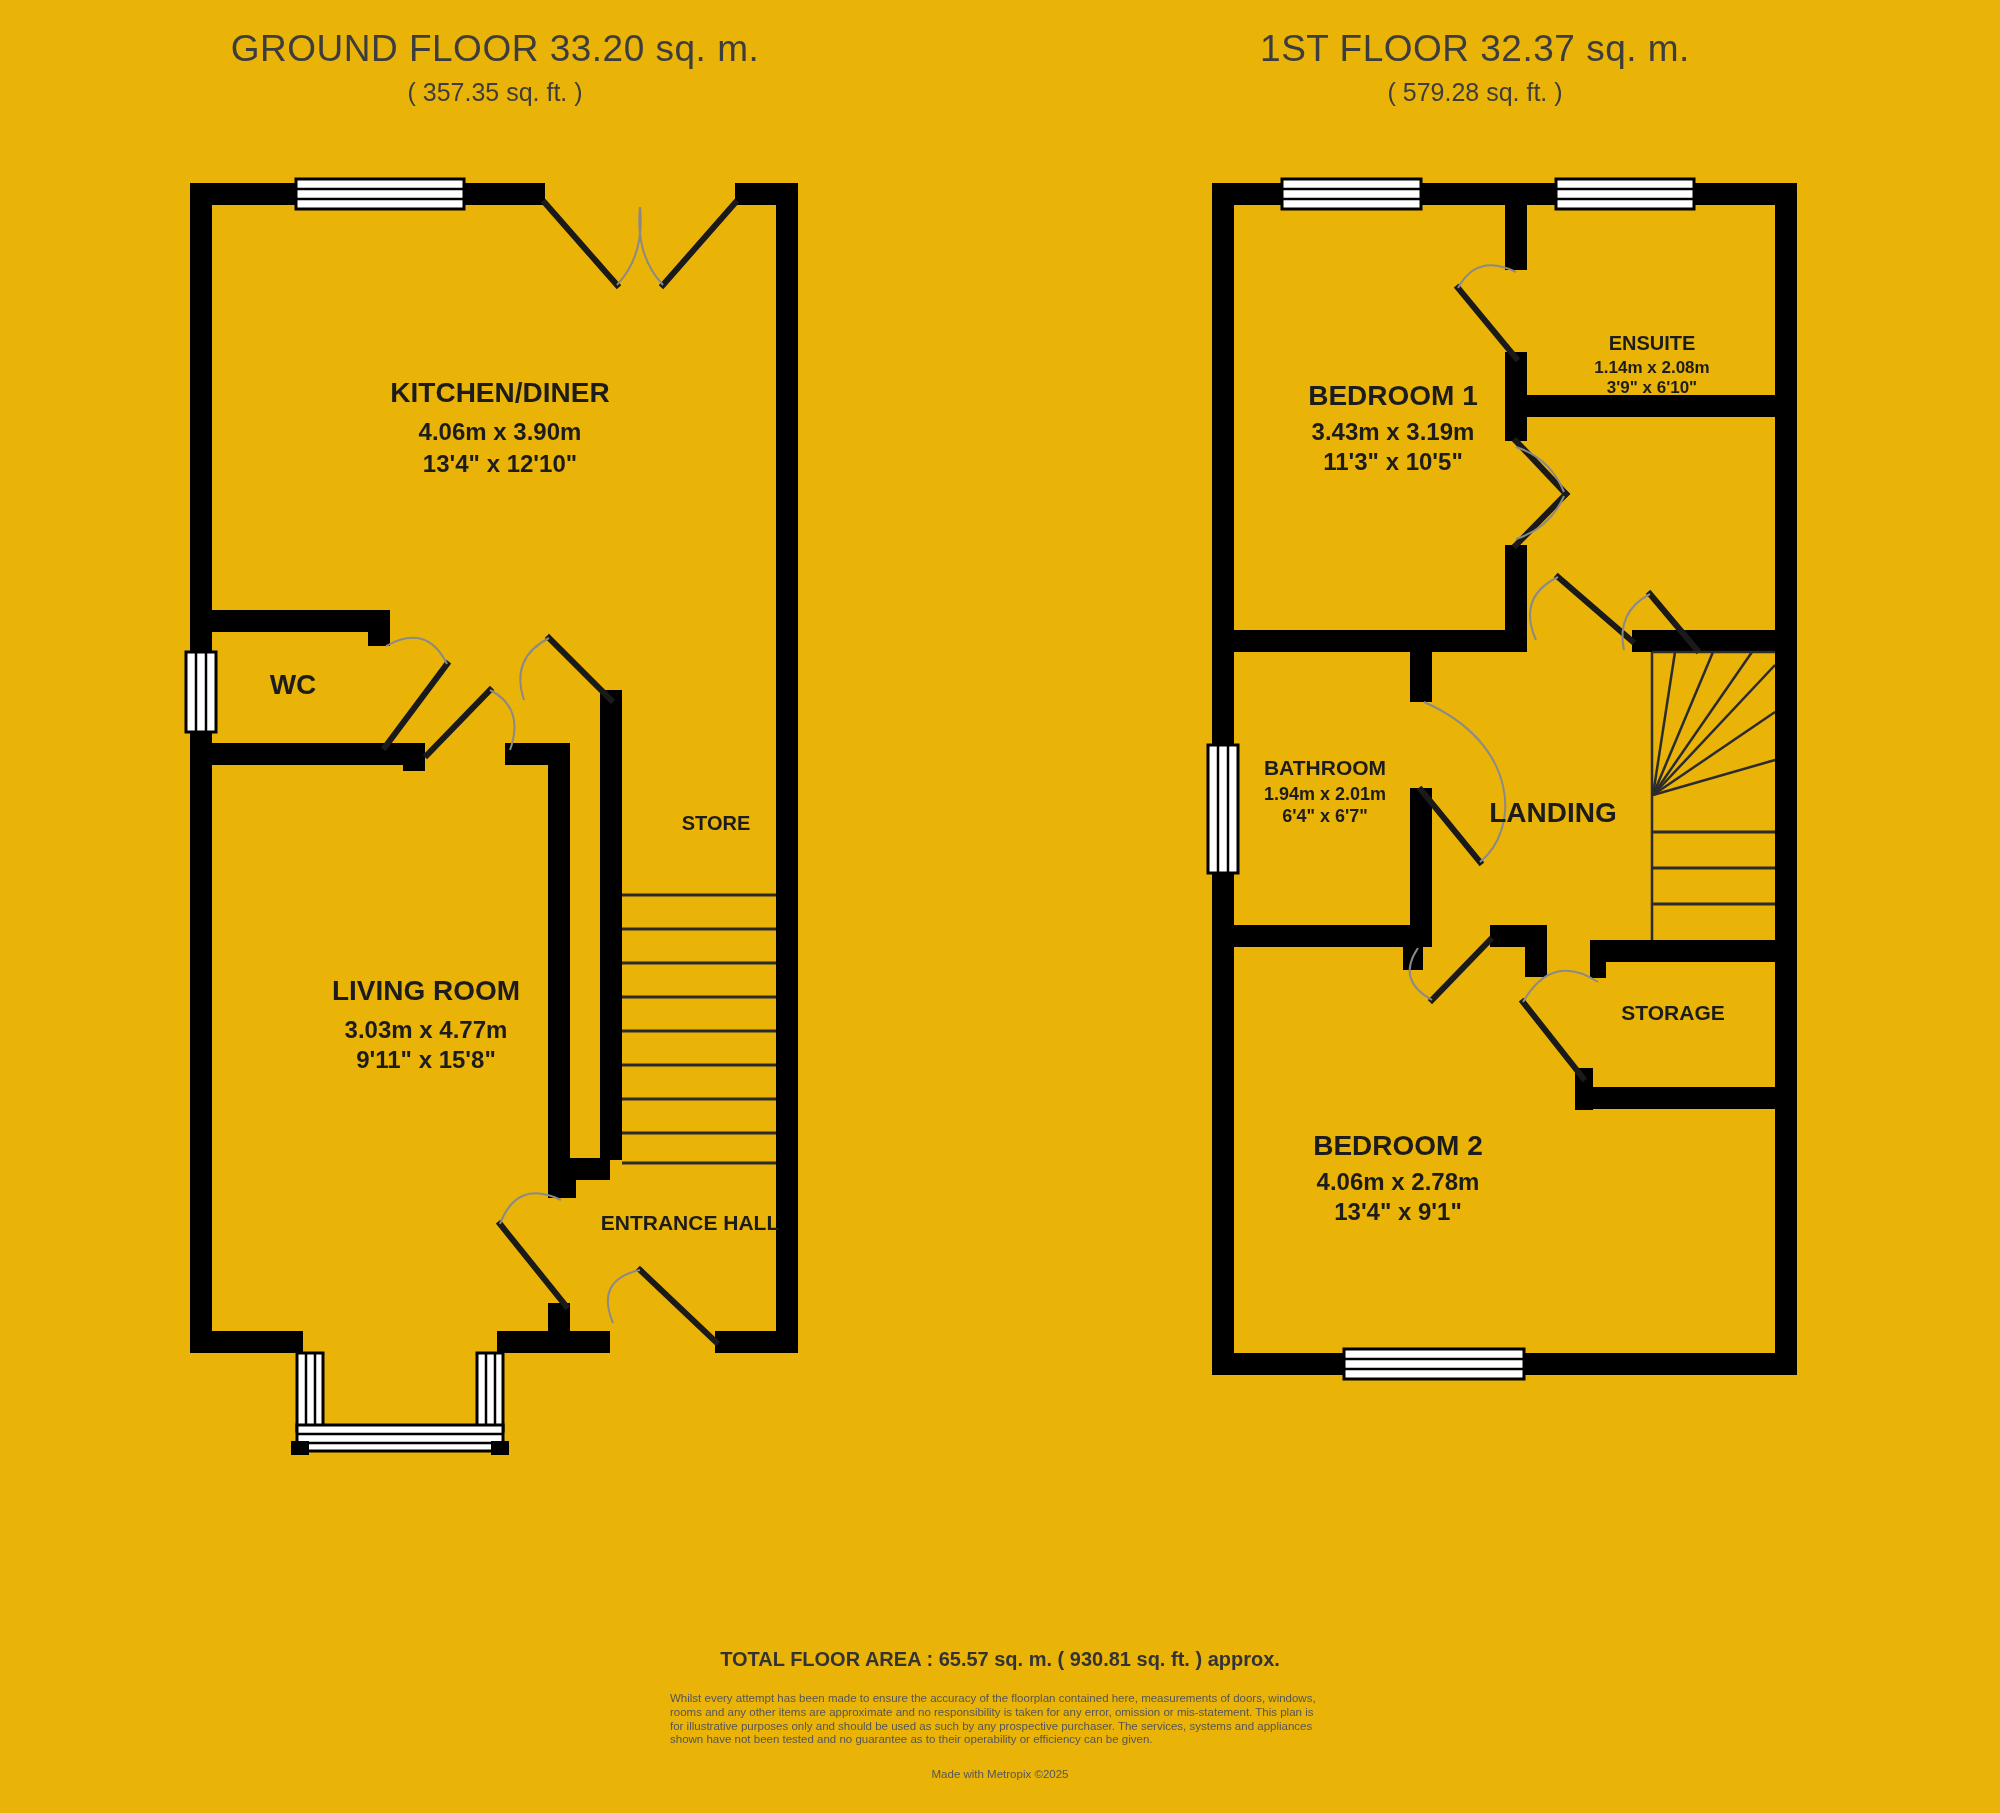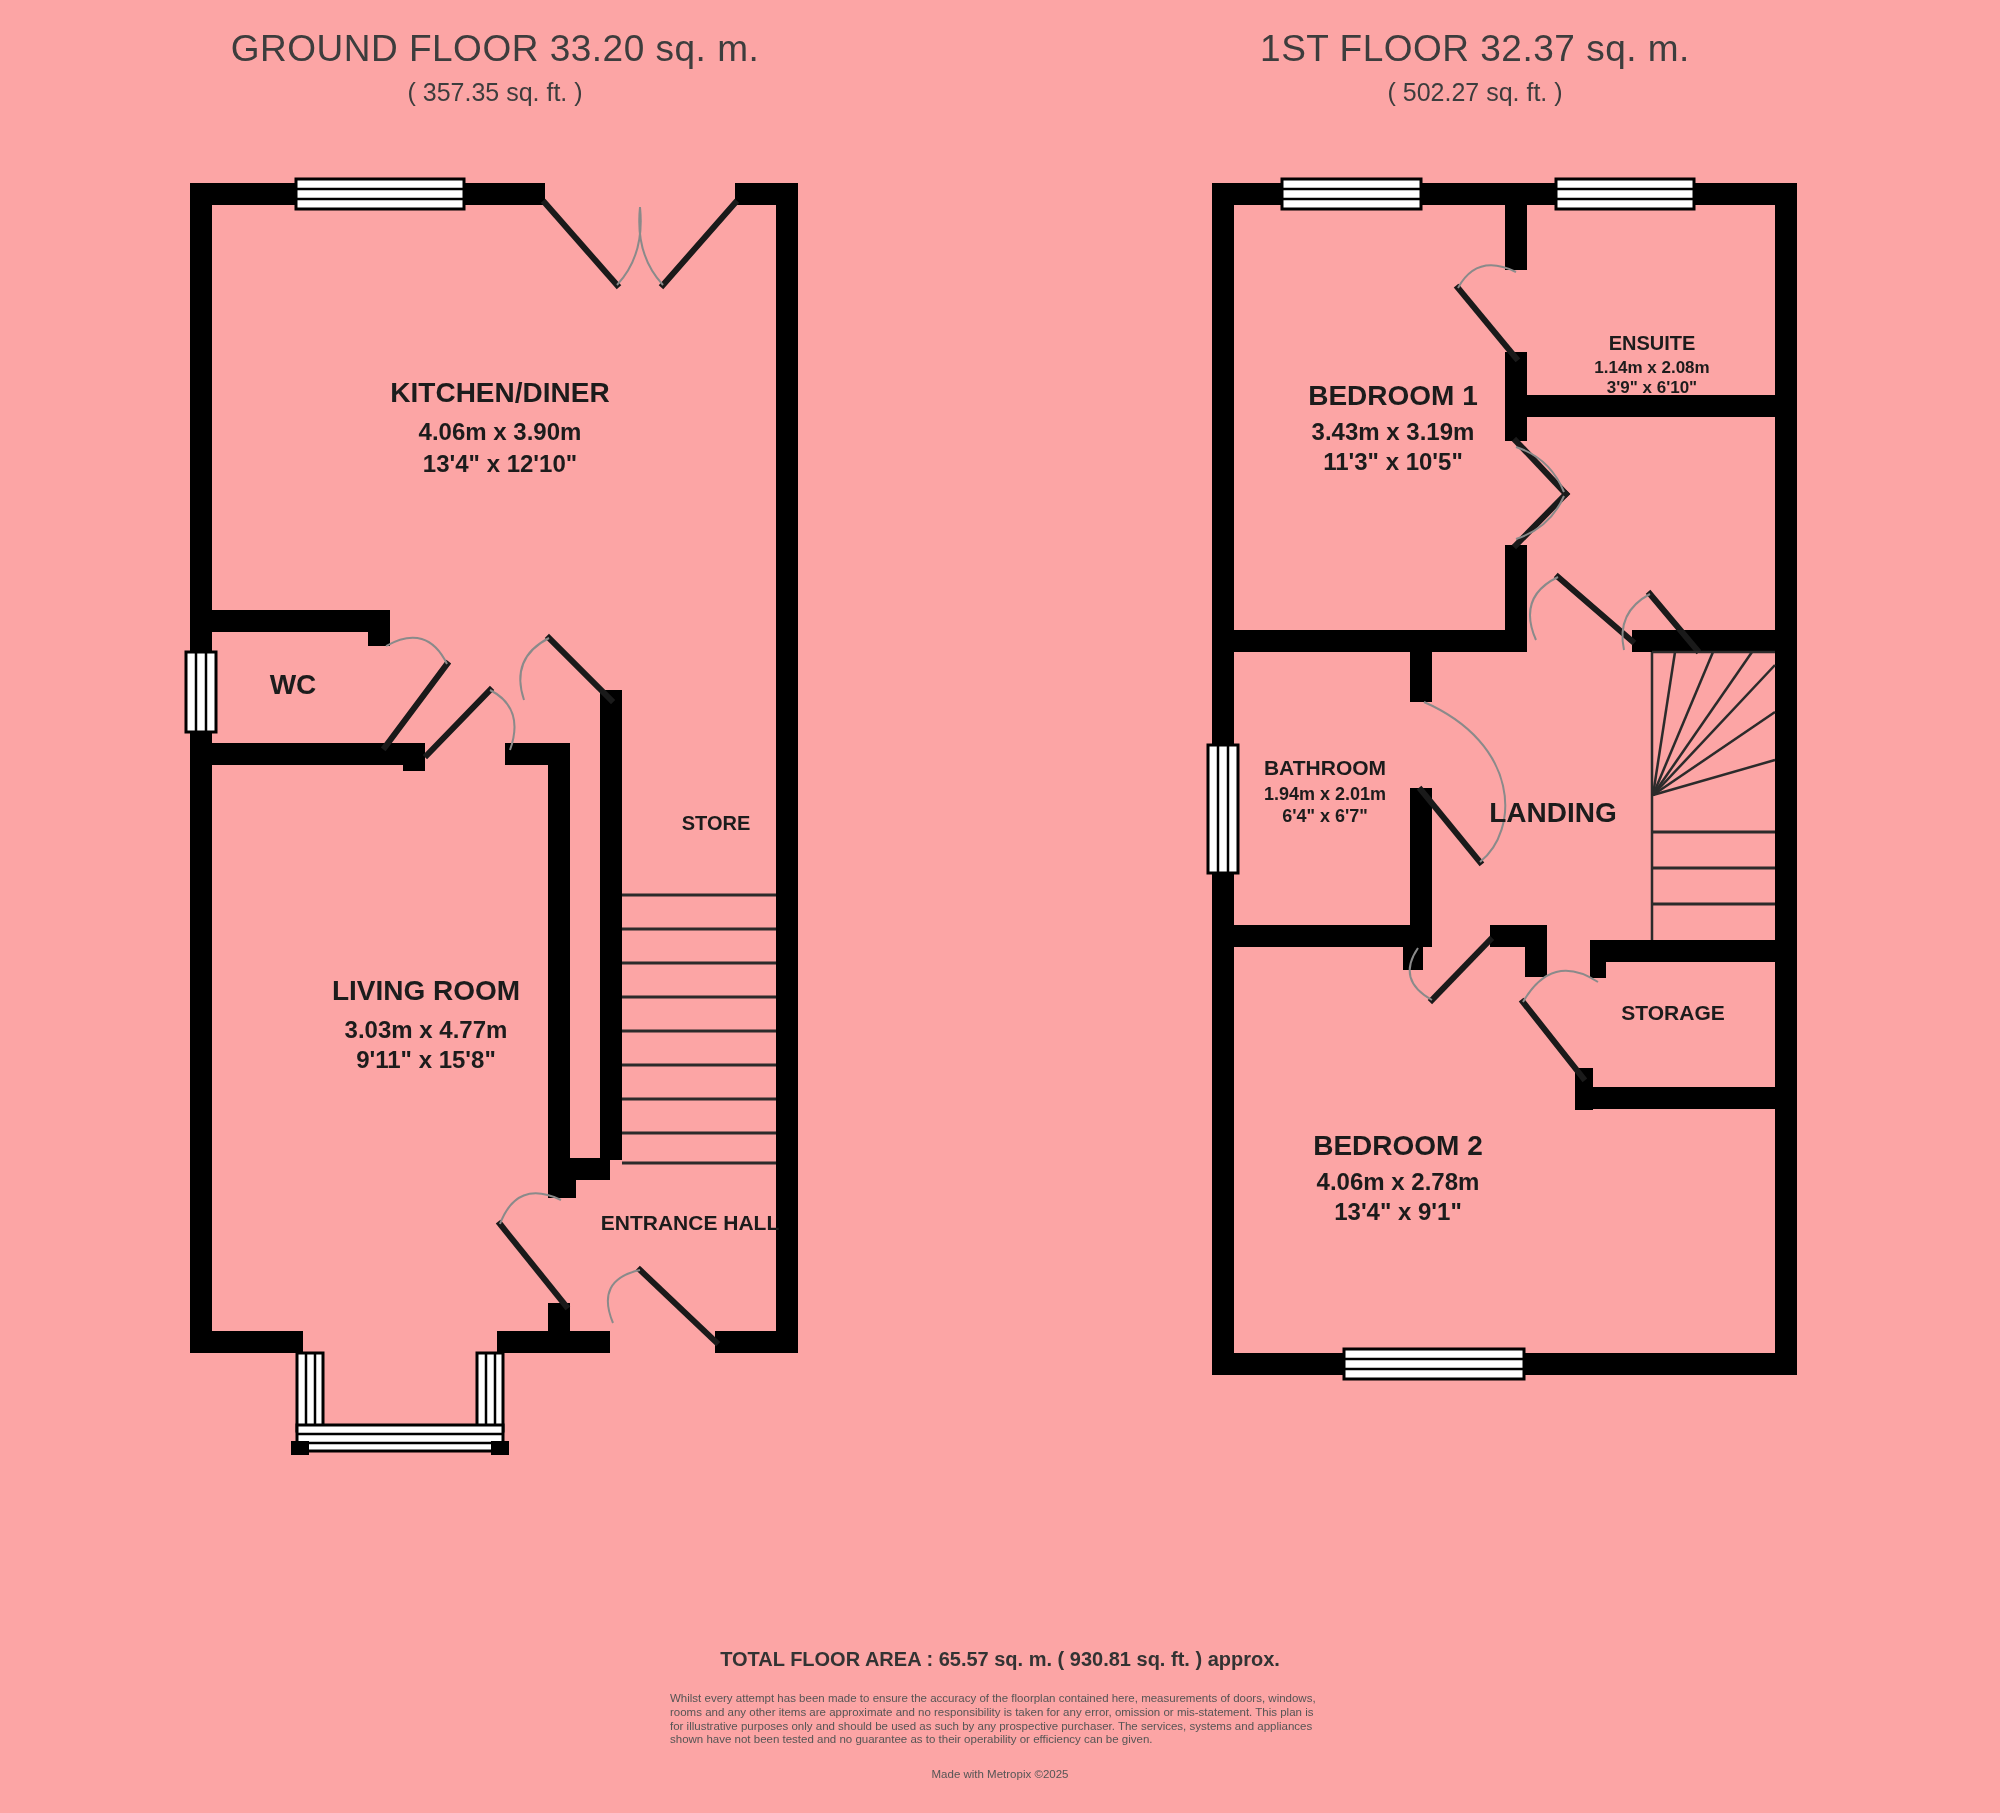--- a/index.html
+++ b/index.html
@@ -1,16 +1,16 @@
 <!DOCTYPE html>
 <html><head>
 <meta charset="utf-8">
 <style>
   html,body{margin:0;padding:0;background:#ffffff;}
-  #stage{position:relative;width:2000px;height:1813px;background:#fca5a5;overflow:hidden;
+  #stage{position:relative;width:2000px;height:1813px;background:#eab308;overflow:hidden;
          font-family:"Liberation Sans", sans-serif;}
   .title{position:absolute;text-align:center;color:#3d3d3d;font-size:37px;letter-spacing:.5px;}
   .subtitle{position:absolute;text-align:center;color:#3d3d3d;font-size:25px;}
   .footer-total{position:absolute;left:0;right:0;text-align:center;color:#333;font-weight:bold;font-size:20px;}
   .footer-disc{position:absolute;left:670px;width:660px;text-align:left;color:#555;font-size:11.5px;line-height:1.2;}
   .footer-credit{position:absolute;left:0;right:0;text-align:center;color:#555;font-size:11.5px;}
   svg{position:absolute;left:0;top:0;}
   svg rect.w{fill:#000;}
   svg .win{fill:#fff;stroke:#000;stroke-width:3;}
   svg .winl{stroke:#000;stroke-width:2.5;}
@@ -23,21 +23,21 @@
   .sn{font-size:21px;} .sd{font-size:18px;}
 </style>
 </head>
 <body>
 
 <div id="stage">
 
   <div class="title" style="left:95px;top:28px;width:800px;">GROUND FLOOR 33.20 sq. m.</div>
   <div class="subtitle" style="left:95px;top:78px;width:800px;">( 357.35 sq. ft. )</div>
   <div class="title" style="left:1075px;top:28px;width:800px;text-align:center;">1ST FLOOR 32.37 sq. m.</div>
-  <div class="subtitle" style="left:1075px;top:78px;width:800px;">( 502.27 sq. ft. )</div>
+  <div class="subtitle" style="left:1075px;top:78px;width:800px;">( 579.28 sq. ft. )</div>
 
   <svg width="2000" height="1813" viewBox="0 0 2000 1813">
 
     <g>
 
       <g>
         <rect class="w" x="190" y="183" width="110" height="22"></rect>
         <rect class="w" x="460" y="183" width="85" height="22"></rect>
         <rect class="w" x="735" y="183" width="63" height="22"></rect>
         <rect class="w" x="190" y="183" width="22" height="472"></rect>

